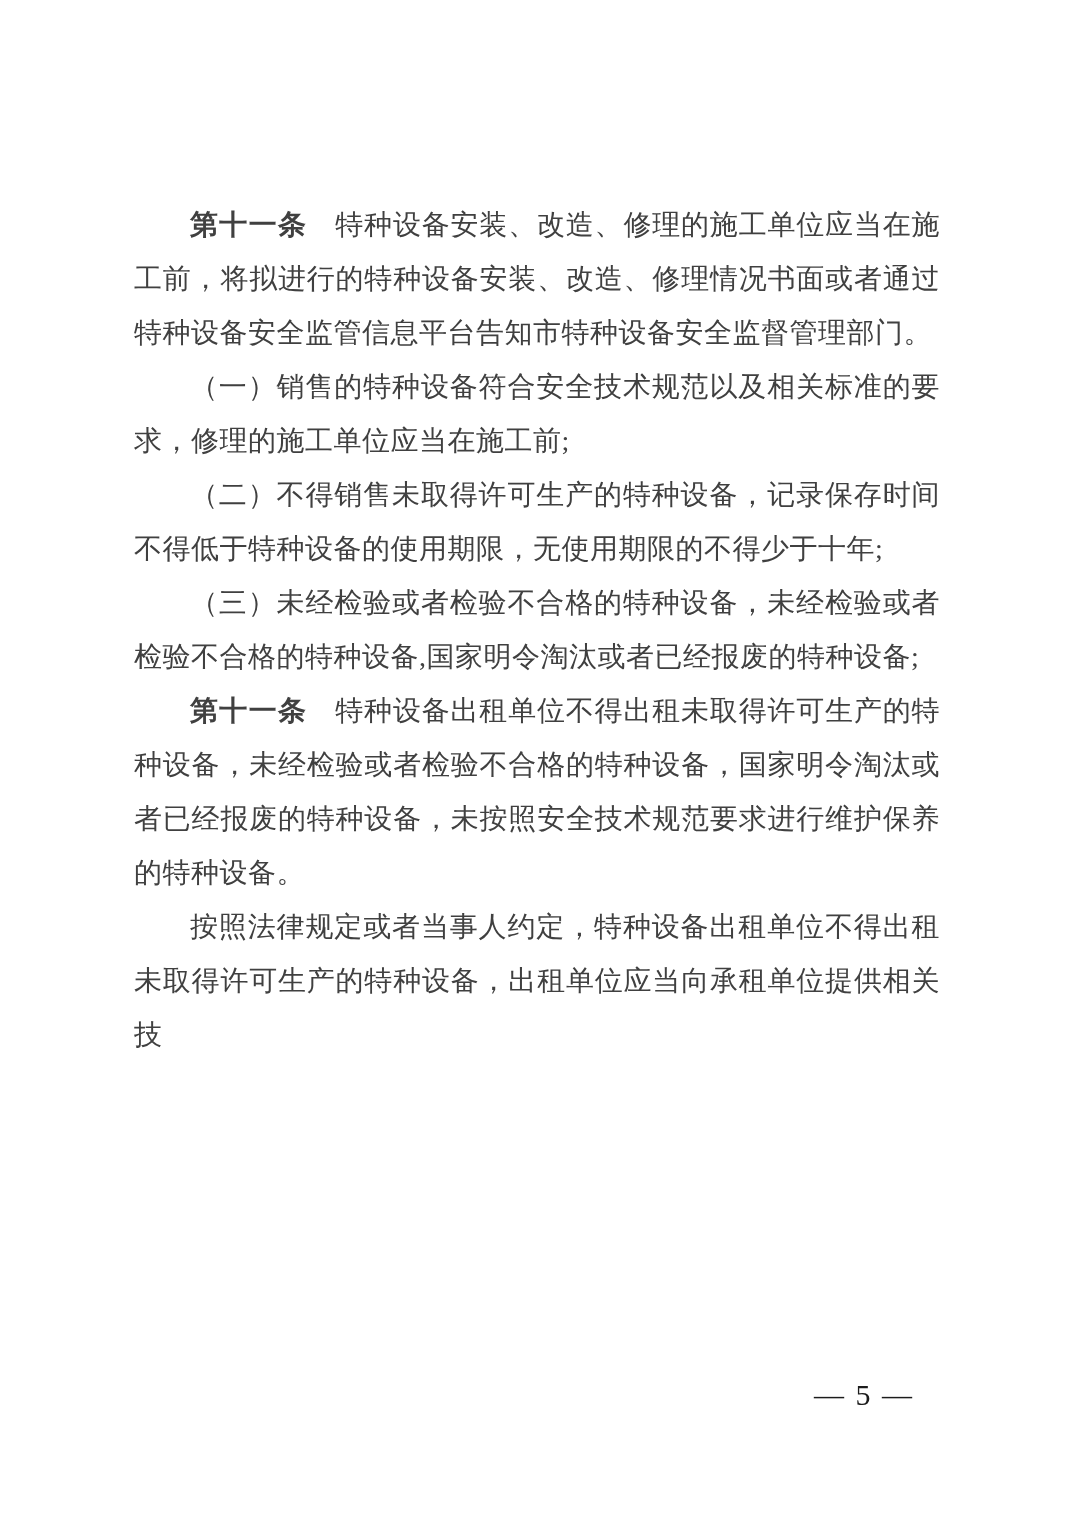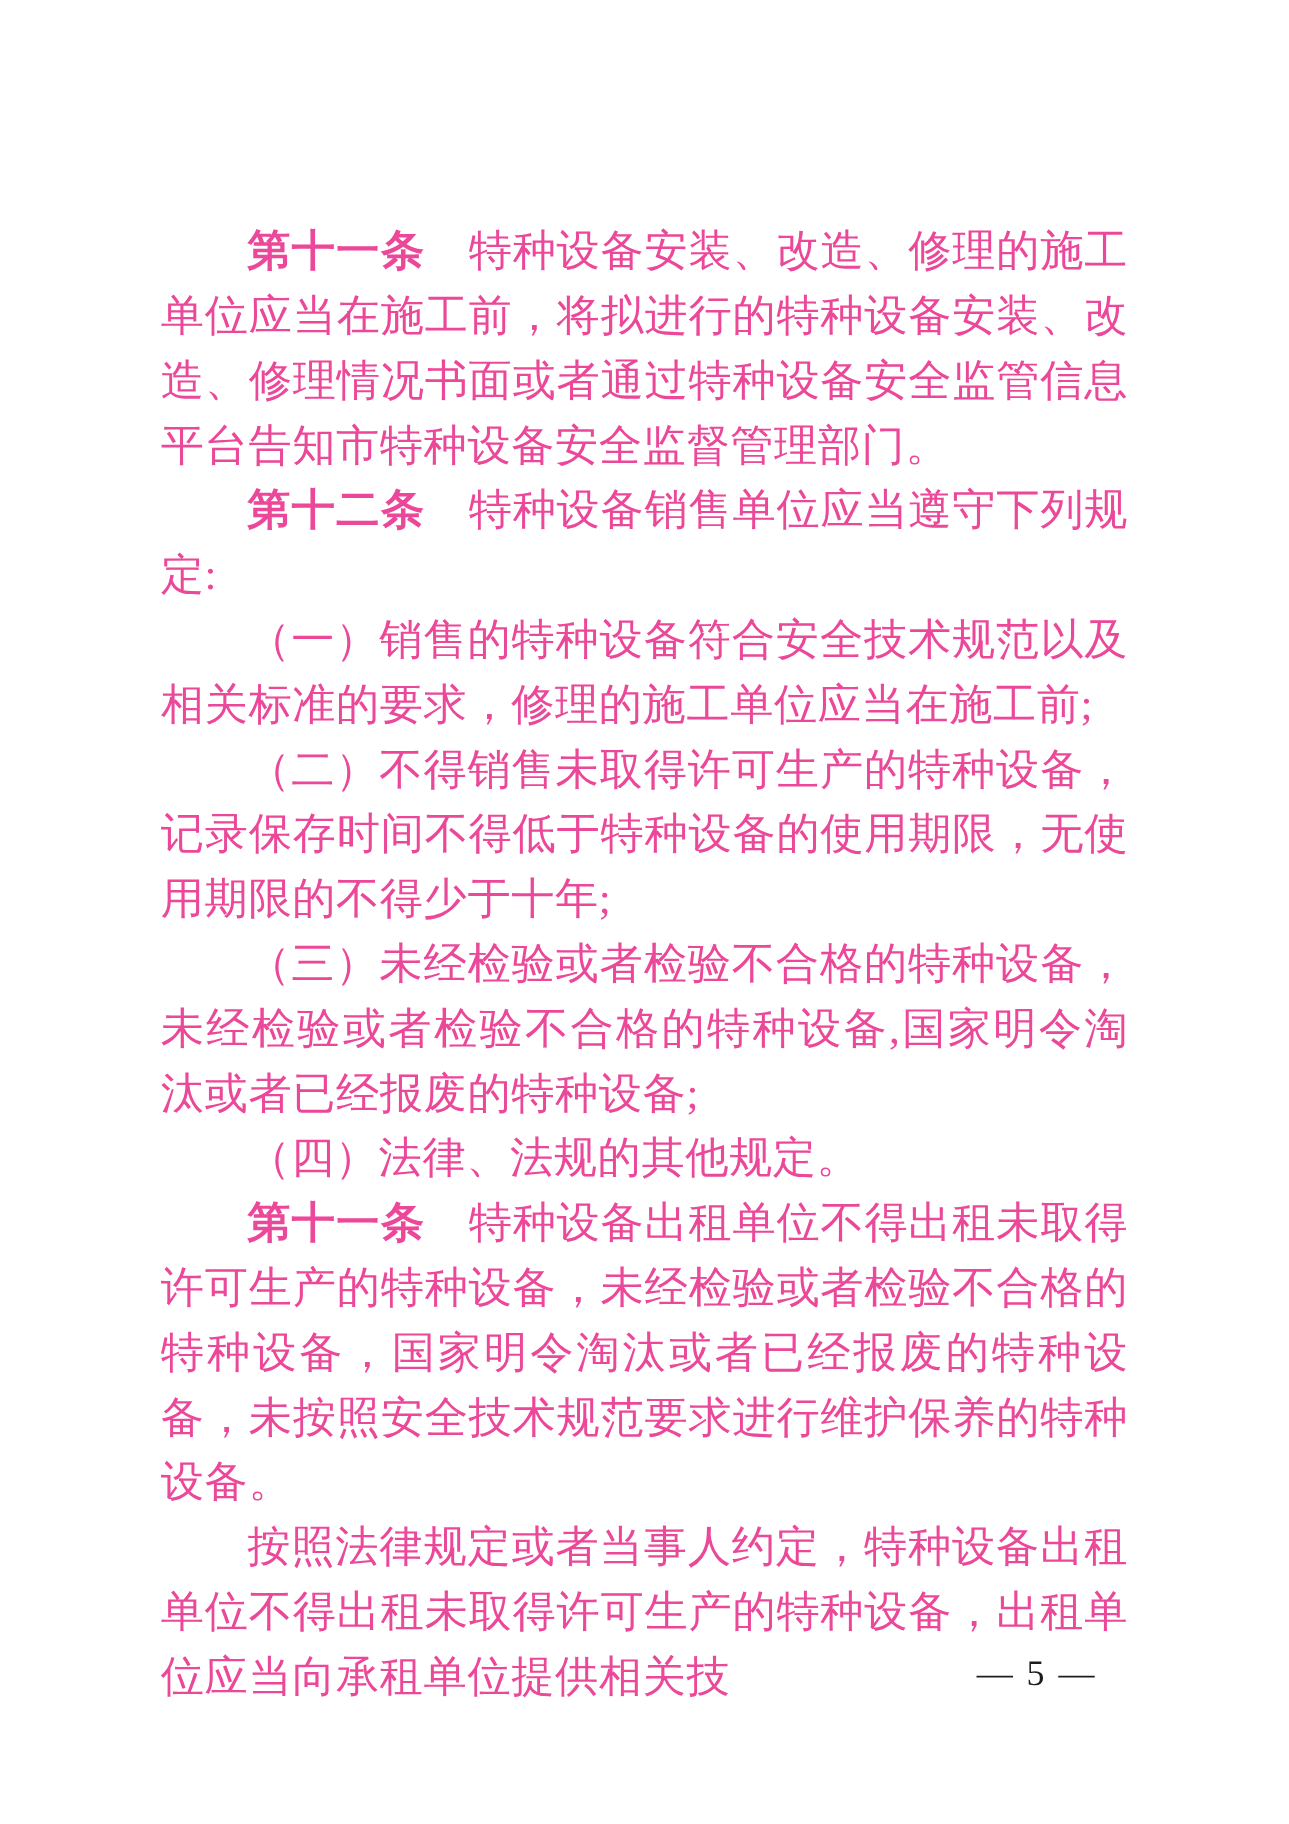--- a/index.html
+++ b/index.html
@@ -15,24 +15,24 @@
     font-family: "Liberation Serif", "DejaVu Serif", serif;
   }
   .page {
     position: absolute;
     inset: 0;
     background: #ffffff;
   }
   .doc-body {
     position: absolute;
     left: 134px;
-    top: 182px;
+    top: 198px;
     width: 806px;
-    color: #ec4899;
-    font-size: 36px;
+    color: #404040;
+    font-size: 28px;
     line-height: 54px;
     text-align: justify;
     text-justify: inter-ideograph;
   }
   .doc-body p {
     margin: 0;
     padding: 0;
     text-indent: 2em;
     letter-spacing: 0.5px;
   }
@@ -60,39 +60,33 @@
 
 <div class="page">
 
   <div class="doc-body">
 
       <p>
         <span class="para-heading">第十一条</span><span>特种设备安装、改造、修理的施工单位应当在施工前，将拟进行的特种设备安装、改造、修理情况书面或者通过特种设备安全监管信息平台告知市特种设备安全监督管理部门。</span>
       </p>
 
 
-      <p>
-        <span class="para-heading">第十二条</span><span>特种设备销售单位应当遵守下列规定:</span>
-      </p>
 
       <p>
         <span>（一）销售的特种设备符合安全技术规范以及相关标准的要求，修理的施工单位应当在施工前;</span>
       </p>
 
       <p>
         <span>（二）不得销售未取得许可生产的特种设备，记录保存时间不得低于特种设备的使用期限，无使用期限的不得少于十年;</span>
       </p>
 
       <p>
         <span>（三）未经检验或者检验不合格的特种设备，未经检验或者检验不合格的特种设备,国家明令淘汰或者已经报废的特种设备;</span>
       </p>
 
-      <p>
-        <span>（四）法律、法规的其他规定。</span>
-      </p>
 
       <p>
         <span class="para-heading">第十一条</span><span>特种设备出租单位不得出租未取得许可生产的特种设备，未经检验或者检验不合格的特种设备，国家明令淘汰或者已经报废的特种设备，未按照安全技术规范要求进行维护保养的特种设备。</span>
       </p>
 
 
       <p>
         <span>按照法律规定或者当事人约定，特种设备出租单位不得出租未取得许可生产的特种设备，出租单位应当向承租单位提供相关技</span>
       </p>
     </div>

